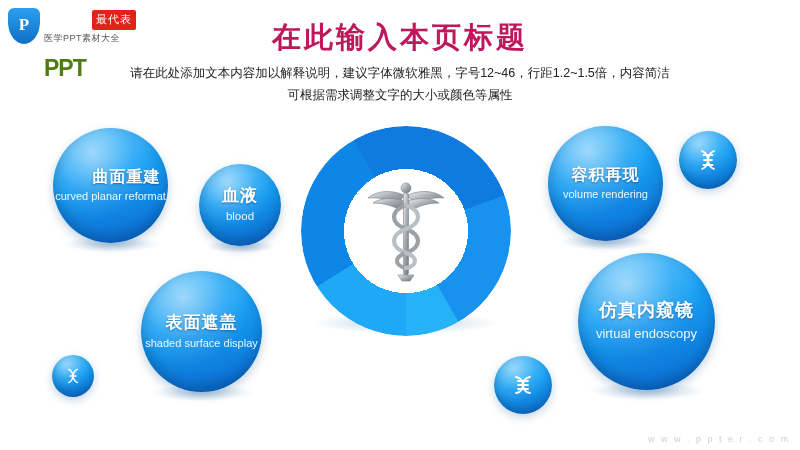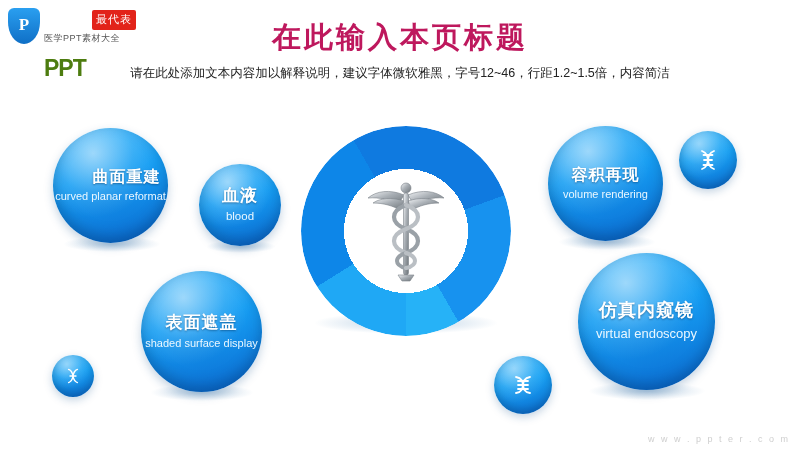--- a/index.html
+++ b/index.html
@@ -240,20 +240,21 @@
       <span>P</span>
     </div>
     <div class="logo-ppt">PPT</div>
     <div class="logo-badge">最代表</div>
     <div class="logo-sub">医学PPT素材大全</div>
   </div>
 
   <div class="title">在此输入本页标题</div>
   <div class="subtitle">
     <div>请在此处添加文本内容加以解释说明，建议字体微软雅黑，字号12~46，行距1.2~1.5倍，内容简洁</div>
+    <div>可根据需求调整文字的大小或颜色等属性</div>
   </div>
 
   <div class="donut-wrap">
     <div class="donut-shadow"></div>
     <div class="donut"></div>
     <div class="donut-inner-ring"></div>
     <svg class="caduceus" viewBox="0 0 120 120">
       <defs>
         <linearGradient id="mg" x1="0" y1="0" x2="1" y2="1">
           <stop offset="0%" stop-color="#f2f4f6"></stop>

